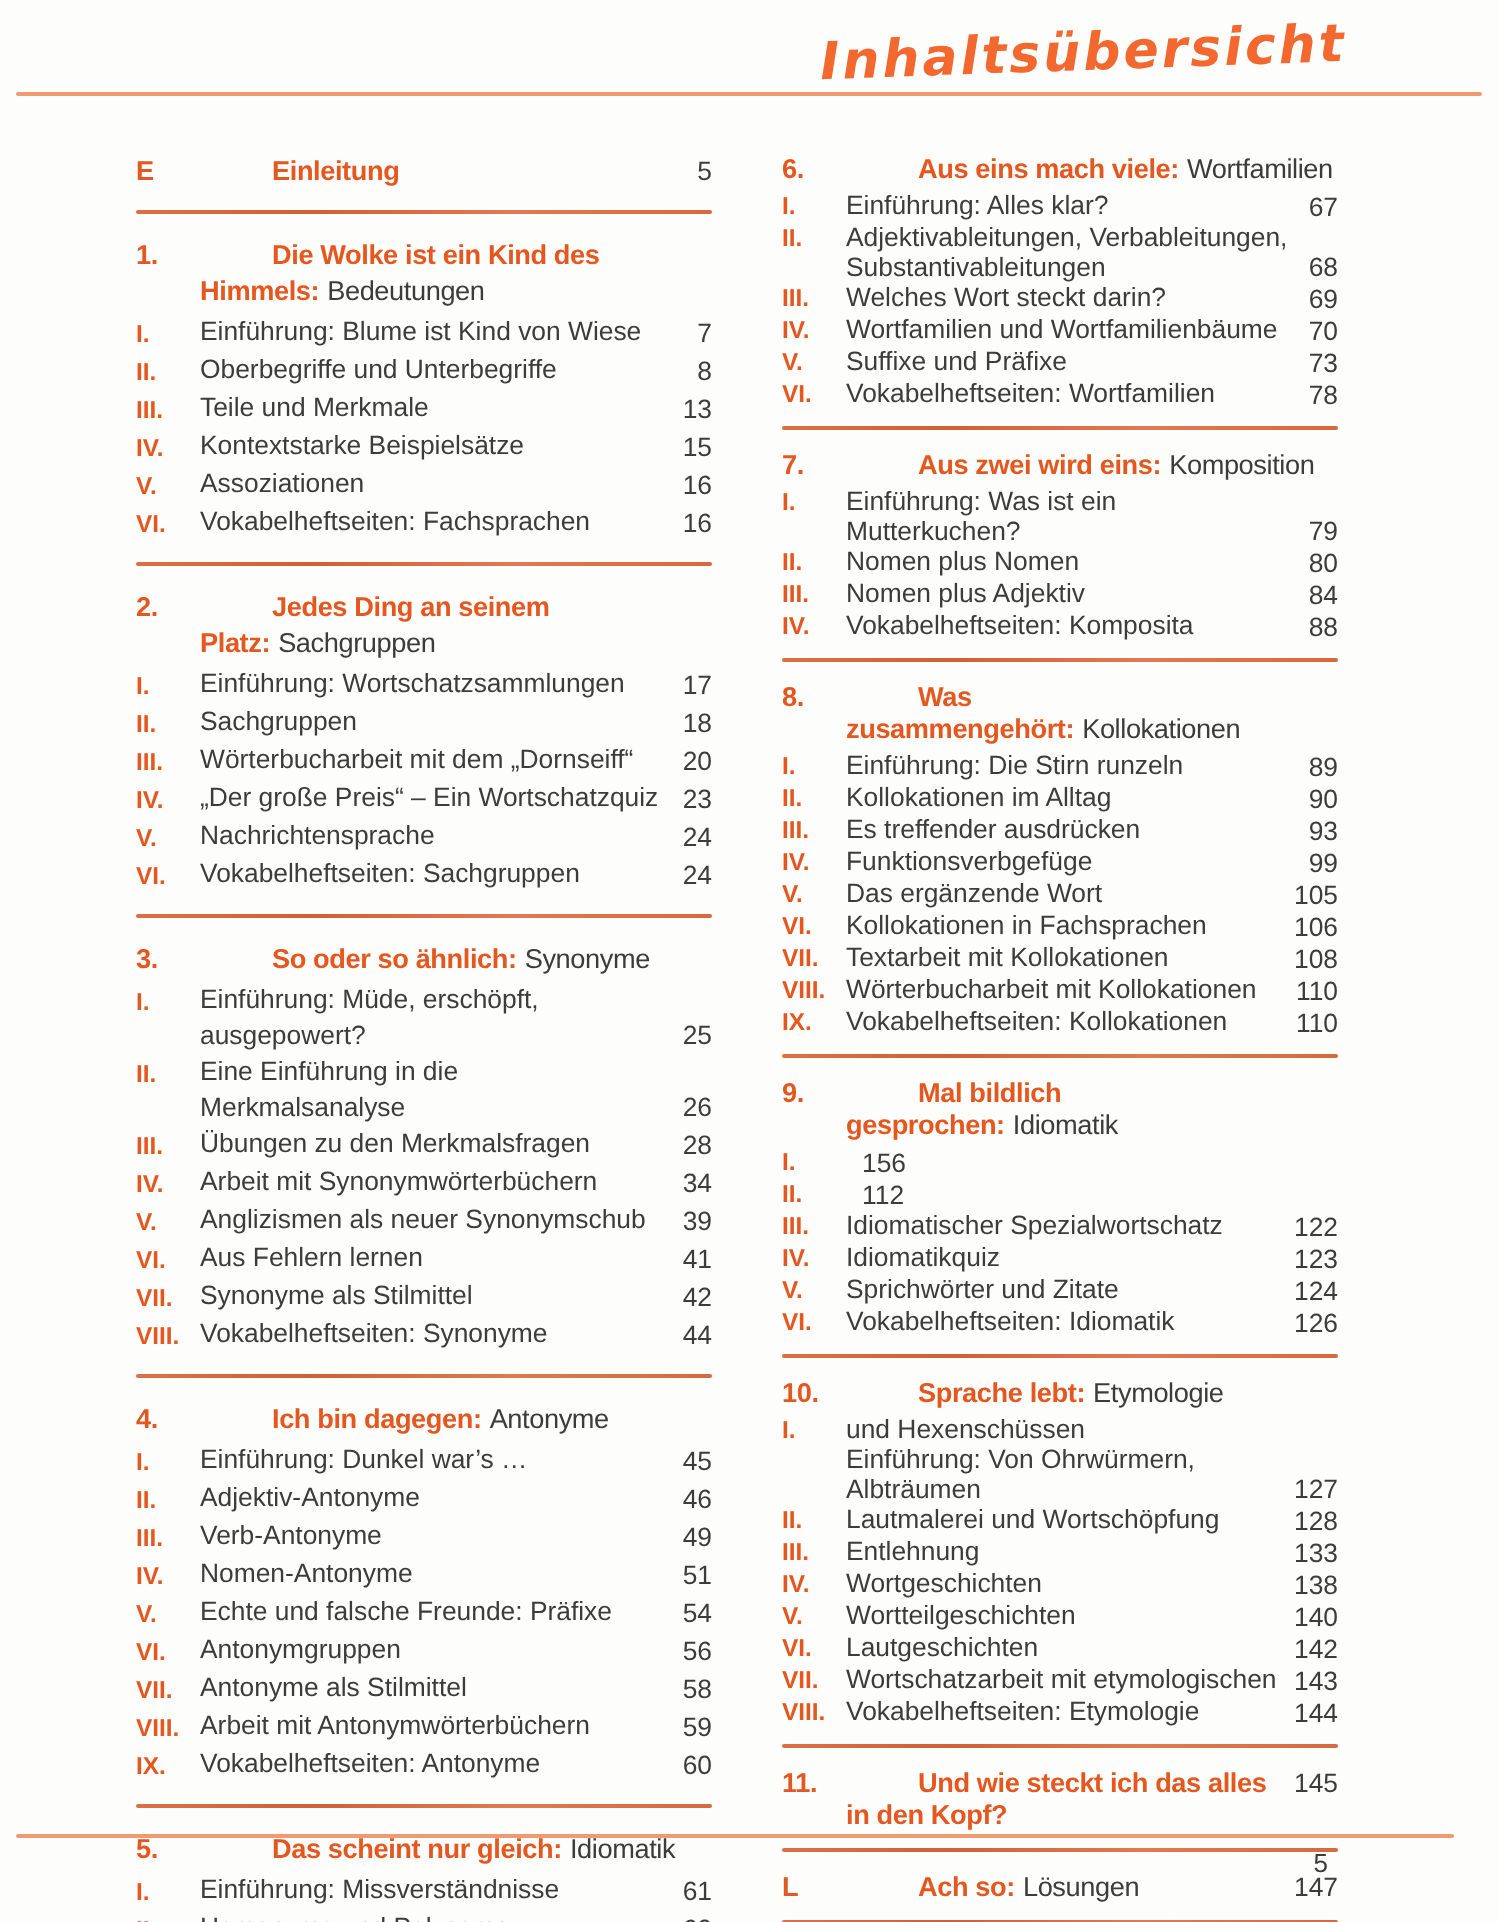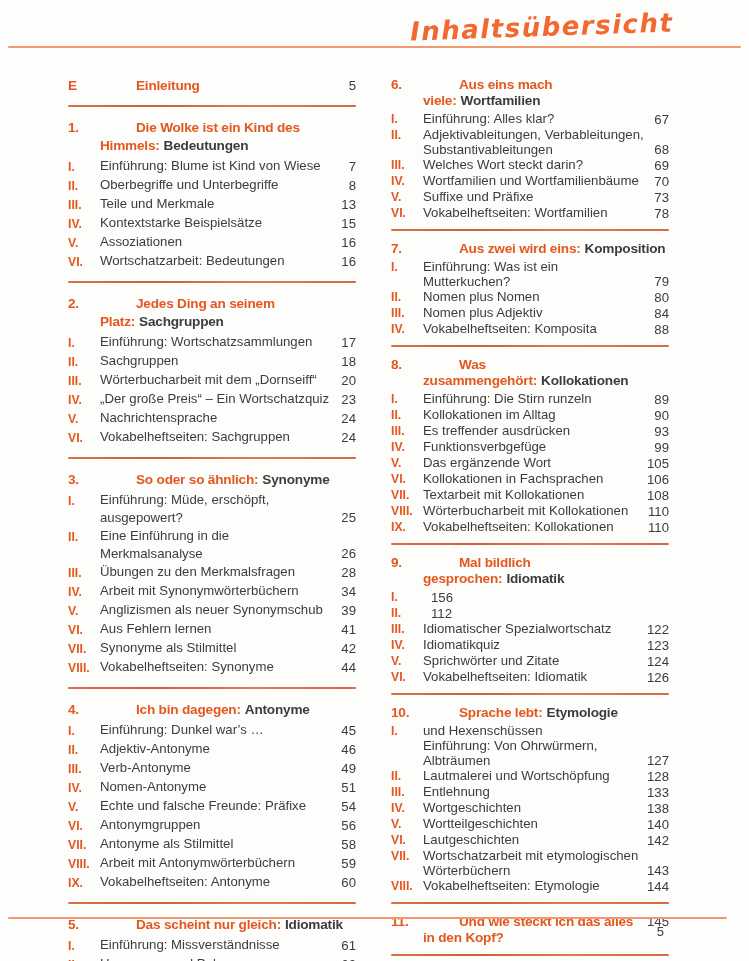--- a/index.html
+++ b/index.html
@@ -50,21 +50,21 @@
 
   .sec-header {
     display: flex; align-items: baseline;
     line-height: var(--hlh);
     font-weight: 700; font-size: 13.6px; letter-spacing: -0.2px;
     margin-bottom: 2px;
   }
   .sec-num { flex: none; width: 32px; color: var(--accent); }
   .sec-title { flex: 1; }
   .sec-title .accent { color: var(--accent); margin-left: 36px; }
-  .sec-title .plain { color: var(--text); font-weight: 700; margin-left: 4px; }
+  .sec-title .plain { color: var(--text); font-weight: 400; margin-left: 4px; }
   .sec-page {
     flex: none; margin-left: auto; padding-left: 8px;
     font-weight: 400; font-size: 13.2px; letter-spacing: 0; color: var(--text);
   }
   .item {
     display: flex;
     line-height: var(--lh);
     font-size: 13.2px;
   }
   .item-num {
@@ -132,21 +132,21 @@
           <div class="item">
             <span class="item-num">V.</span>
             <span class="item-text">
               <div class="item-line">Assoziationen</div>
             </span>
             <span class="item-page">16</span>
           </div>
           <div class="item">
             <span class="item-num">VI.</span>
             <span class="item-text">
-              <div class="item-line">Wortschatzarbeit: Bedeutungen</div>
+              <div class="item-line">Vokabelheftseiten: Fachsprachen</div>
             </span>
             <span class="item-page">16</span>
           </div>
         </div>
         <div class="separator"></div>
         <div class="section">
           <div class="sec-header">
             <span class="sec-num">2.</span>
             <span class="sec-title"><span class="accent">Jedes Ding an seinem Platz:</span><span class="plain">Sachgruppen</span></span>
           </div>
@@ -592,21 +592,20 @@
             <span class="item-num">VI.</span>
             <span class="item-text">
               <div class="item-line">Lautgeschichten</div>
             </span>
             <span class="item-page">142</span>
           </div>
           <div class="item">
             <span class="item-num">VII.</span>
             <span class="item-text">
               <div class="item-line">Wortschatzarbeit mit etymologischen</div>
-              <div class="item-line">Wörterbüchern</div>
             </span>
             <span class="item-page">143</span>
           </div>
           <div class="item">
             <span class="item-num">VIII.</span>
             <span class="item-text">
               <div class="item-line">Vokabelheftseiten: Etymologie</div>
             </span>
             <span class="item-page">144</span>
           </div>

